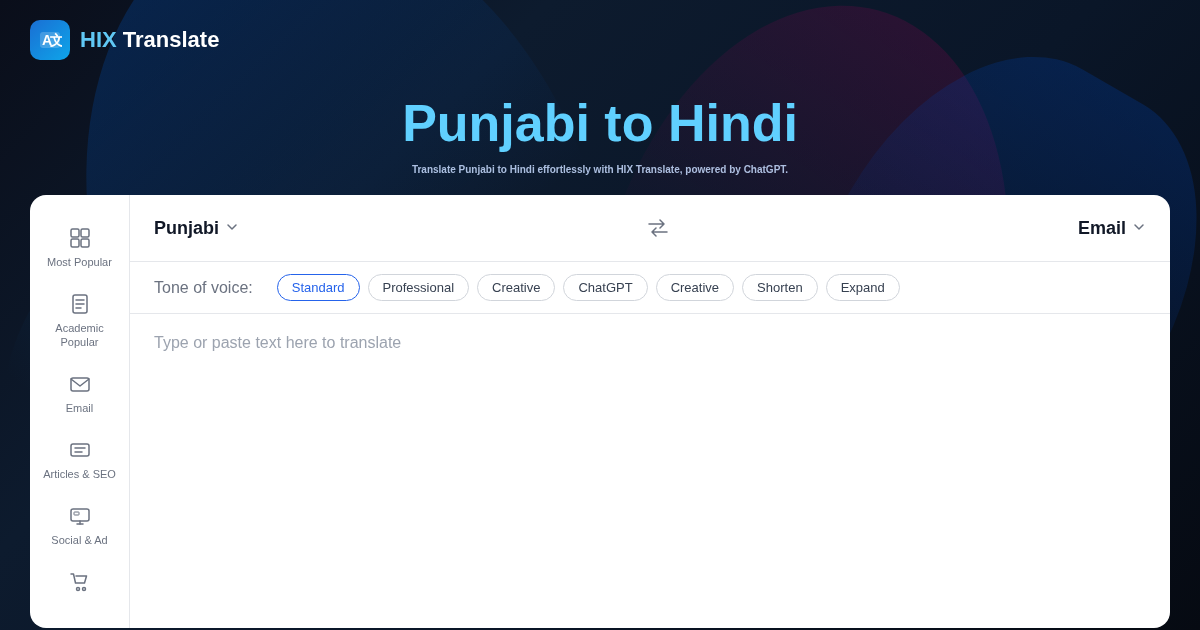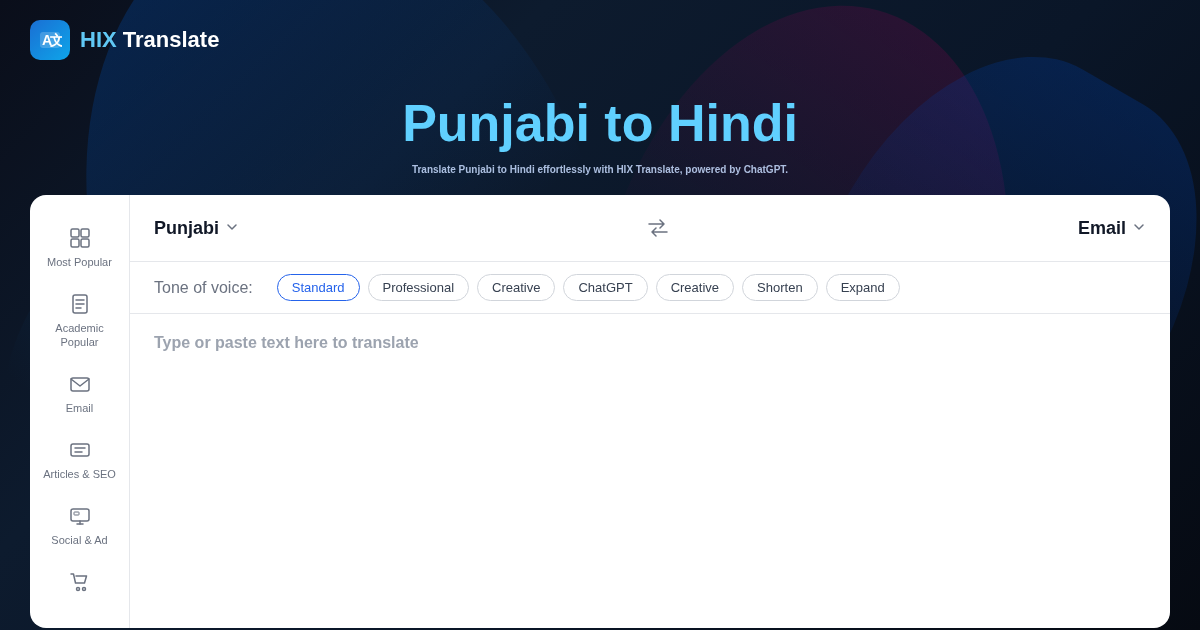--- a/index.html
+++ b/index.html
@@ -254,21 +254,21 @@
     }
 
     .textarea-area {
       flex: 1;
       padding: 20px 24px;
     }
 
     .translate-placeholder {
       font-size: 16px;
       color: #9ca3af;
-      font-weight: 700;
+      font-weight: 400;
     }
   </style>
 </head>
 <body>
 
 <div class="bg-container">
   <div class="bg-swirl-1"></div>
   <div class="bg-swirl-2"></div>
   <div class="bg-swirl-3"></div>
   <div class="bg-swirl-4"></div>

